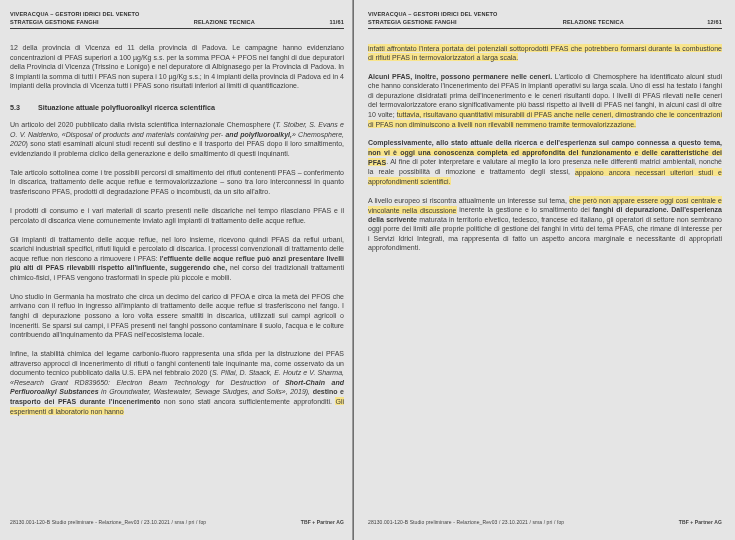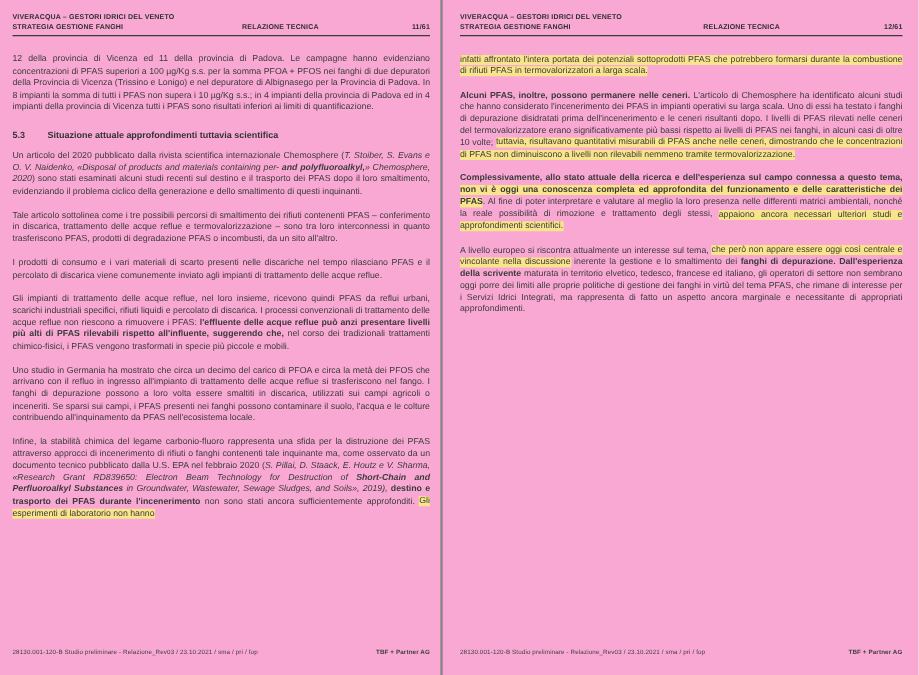--- a/index.html
+++ b/index.html
@@ -2,21 +2,21 @@
 <html style="--hl: #f8e48b;"><head>
 <meta charset="utf-8">
 <style>
   html,body{margin:0;padding:0;}
   body{
     width:735px;height:540px;background:#ffffff;
     font-family:"Liberation Sans", sans-serif;
     color:#3b3b3b;overflow:hidden;
   }
   .spread{display:flex;width:735px;height:540px;background:#fff;}
-  .page{position:relative;box-sizing:border-box;height:540px;background:#f9a8d4;}
+  .page{position:relative;box-sizing:border-box;height:540px;background:#e5e5e5;}
   .page-left{width:353px;padding:10px 8px 0 10px;border-right:1px solid #9a9a9a;}
   .page-right{width:382px;padding:10px 13px 0 14px;border-left:1px solid #6f6f6f;}
 
   .doc-header{font-size:5.6px;font-weight:bold;color:#2f2f2f;letter-spacing:0.15px;line-height:8px;}
   .doc-header .row2{display:flex;align-items:baseline;}
   .doc-header .h-left{flex:0 0 55%;}
   .doc-header .h-center{flex:1;text-align:left;}
   .doc-header .h-right{text-align:right;}
   .rule{border-bottom:1.5px solid #3a3a3a;margin-top:2px;}
 
@@ -49,21 +49,21 @@
         <span class="h-left">STRATEGIA GESTIONE FANGHI</span>
         <span class="h-center">RELAZIONE TECNICA</span>
         <span class="h-right">11/61</span>
       </div>
       <div class="rule"></div>
     </div>
     <div class="page-body">
         <p><span>12 della provincia di Vicenza ed 11 della provincia di Padova. Le campagne hanno evidenziano concentrazioni di PFAS superiori a 100 µg/Kg s.s. per la somma PFOA + PFOS nei fanghi di due depuratori della Provincia di Vicenza (Trissino e Lonigo) e nel depuratore di Albignasego per la Provincia di Padova. In 8 impianti la somma di tutti i PFAS non supera i 10 µg/Kg s.s.; in 4 impianti della provincia di Padova ed in 4 impianti della provincia di Vicenza tutti i PFAS sono risultati inferiori ai limiti di quantificazione.</span></p>
         <div class="heading">
           <span class="num">5.3</span>
-          <span>Situazione attuale approfondimenti tuttavia scientifica</span>
+          <span>Situazione attuale polyfluoroalkyl ricerca scientifica</span>
         </div>
         <p><span>Un articolo del 2020 pubblicato dalla rivista scientifica internazionale Chemosphere (</span><span style="font-style: italic;">T. Stoiber, S. Evans e O. V. Naidenko, «Disposal of products and materials containing per- </span><span style="font-weight: bold; font-style: italic;">and polyfluoroalkyl,</span><span style="font-style: italic;">» Chemosphere, 2020</span><span>) sono stati esaminati alcuni studi recenti sul destino e il trasporto dei PFAS dopo il loro smaltimento, evidenziando il problema ciclico della generazione e dello smaltimento di questi inquinanti.</span></p>
         <p><span>Tale articolo sottolinea come i tre possibili percorsi di smaltimento dei rifiuti contenenti PFAS – conferimento in discarica, trattamento delle acque reflue e termovalorizzazione – sono tra loro interconnessi in quanto trasferiscono PFAS, prodotti di degradazione PFAS o incombusti, da un sito all'altro.</span></p>
         <p><span>I prodotti di consumo e i vari materiali di scarto presenti nelle discariche nel tempo rilasciano PFAS e il percolato di discarica viene comunemente inviato agli impianti di trattamento delle acque reflue.</span></p>
         <p><span>Gli impianti di trattamento delle acque reflue, nel loro insieme, ricevono quindi PFAS da reflui urbani, scarichi industriali specifici, rifiuti liquidi e percolato di discarica. I processi convenzionali di trattamento delle acque reflue non riescono a rimuovere i PFAS: </span><span style="font-weight: bold;">l'effluente delle acque reflue può anzi presentare livelli più alti di PFAS rilevabili rispetto all'influente, suggerendo che,</span><span> nel corso dei tradizionali trattamenti chimico-fisici, i PFAS vengono trasformati in specie più piccole e mobili.</span></p>
         <p><span>Uno studio in Germania ha mostrato che circa un decimo del carico di PFOA e circa la metà dei PFOS che arrivano con il refluo in ingresso all'impianto di trattamento delle acque reflue si trasferiscono nel fango. I fanghi di depurazione possono a loro volta essere smaltiti in discarica, utilizzati sui campi agricoli o inceneriti. Se sparsi sui campi, i PFAS presenti nei fanghi possono contaminare il suolo, l'acqua e le colture contribuendo all'inquinamento da PFAS nell'ecosistema locale.</span></p>
         <p><span>Infine, la stabilità chimica del legame carbonio-fluoro rappresenta una sfida per la distruzione dei PFAS attraverso approcci di incenerimento di rifiuti o fanghi contenenti tale inquinante ma, come osservato da un documento tecnico pubblicato dalla U.S. EPA nel febbraio 2020 (</span><span style="font-style: italic;">S. Pillai, D. Staack, E. Houtz e V. Sharma, «Research Grant RD839650: Electron Beam Technology for Destruction of </span><span style="font-weight: bold; font-style: italic;">Short-Chain and Perfluoroalkyl Substances</span><span style="font-style: italic;"> in Groundwater, Wastewater, Sewage Sludges, and Soils», 2019),</span><span> </span><span style="font-weight: bold;">destino e trasporto dei PFAS durante l'incenerimento</span><span> non sono stati ancora sufficientemente approfonditi. </span><mark>Gli esperimenti di laboratorio non hanno</mark></p>
       </div>
     <div class="doc-footer">
       <span>28130.001-120-B Studio preliminare - Relazione_Rev03 / 23.10.2021 / sma / pri / fop</span>

